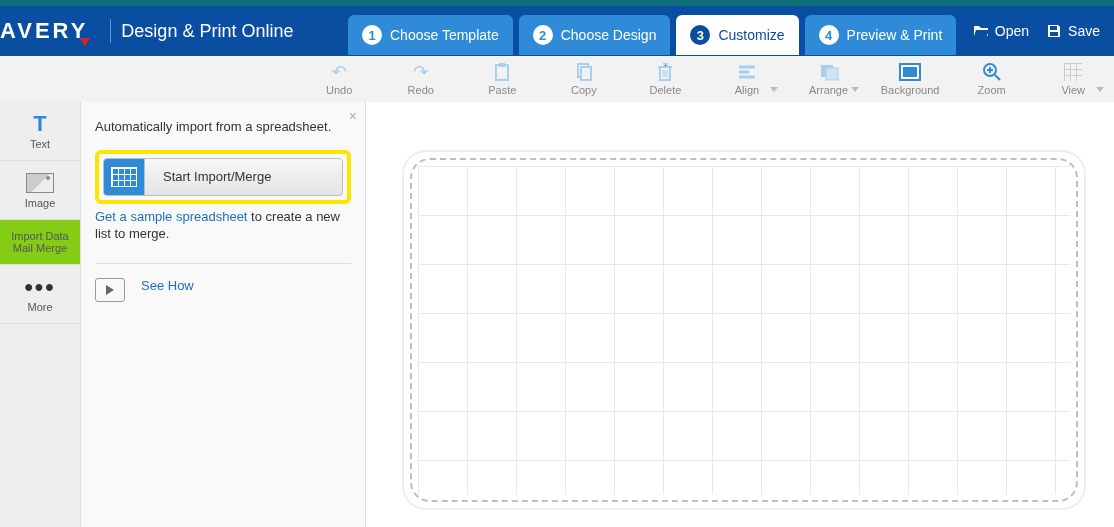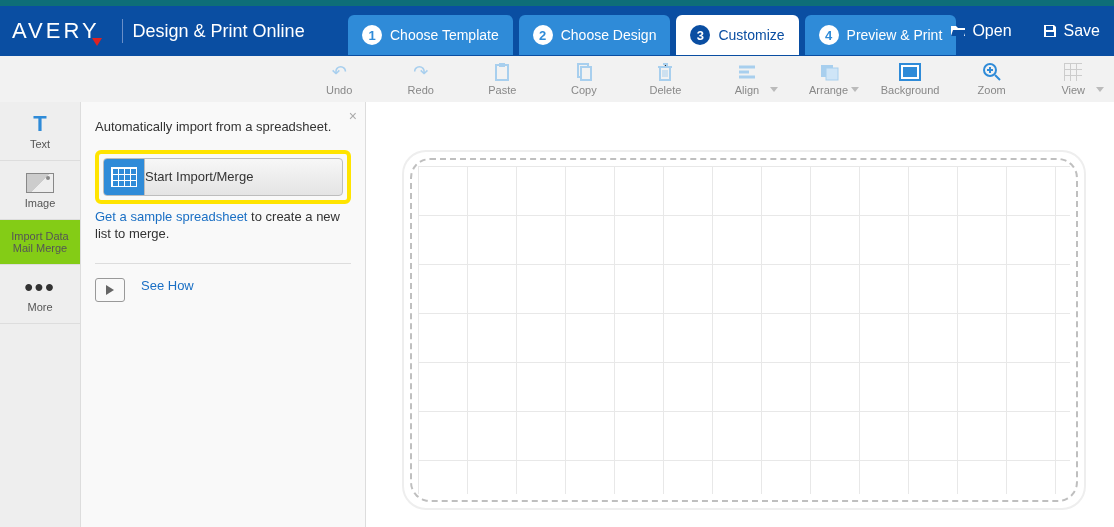--- a/index.html
+++ b/index.html
@@ -1,27 +1,27 @@
 <!DOCTYPE html>
 <html><head>
 <meta charset="utf-8">
 <style>
 html,body{margin:0;padding:0;font-family:Arial,Helvetica,sans-serif;font-size:13px;color:#333;background:#fff;width:1114px;height:527px;overflow:hidden}
 .teal-bar{height:6px;background:#0e6e78}
 .topbar{height:50px;background:#0a4ea2;display:flex;align-items:center;position:relative}
-.logo{color:#fff;font-weight:400;font-size:22px;letter-spacing:3px;margin:0 12px 0 12px;position:relative}
+.logo{color:#fff;font-weight:700;font-size:22px;letter-spacing:3px;margin:0 12px 0 0;position:relative}
 .logo .tri{display:inline-block;width:0;height:0;border-left:5px solid transparent;border-right:5px solid transparent;border-top:8px solid #d22;position:absolute;bottom:-2px;right:-2px}
 .divider{width:1px;height:24px;background:#6a8fc8;margin:0 10px}
 .subtitle{color:#fff;font-size:18px}
 .steps{position:absolute;left:348px;top:9px;display:flex;gap:6px}
 .step{background:#2f8bd8;border-radius:6px 6px 0 0;padding:10px 14px;color:#fff;font-size:14px;display:flex;align-items:center;gap:8px;cursor:pointer}
 .step .num{display:inline-flex;width:20px;height:20px;border-radius:50%;background:#fff;color:#2f8bd8;align-items:center;justify-content:center;font-weight:bold;font-size:13px}
 .step.active{background:#fff;color:#0a4ea2}
 .step.active .num{background:#0a4ea2;color:#fff}
-.top-actions{position:absolute;right:14px;top:0;height:50px;display:flex;align-items:center;gap:30px;color:#fff;font-size:16px}
+.top-actions{position:absolute;right:14px;top:0;height:50px;display:flex;align-items:center;gap:17px;color:#fff;font-size:14px}
 .top-actions .act{display:flex;align-items:center;gap:6px;cursor:pointer}
 .toolbar{height:46px;background:#f2f2f2;border-bottom:1px solid #ddd;display:flex;align-items:center}
 .tspace{width:300px}
 .tbtn{width:82px;text-align:center;color:#a8cfee;font-size:11px;cursor:pointer;position:relative}
 .tbtn .ico{height:20px;display:flex;align-items:center;justify-content:center;margin-bottom:2px;font-size:18px}
 .tbtn .lbl{color:#888}
 .tbtn .tri{position:absolute;right:10px;bottom:4px;width:0;height:0;border-left:4px solid transparent;border-right:4px solid transparent;border-top:5px solid #bbb}
 .tbtn.bg .ico span{display:inline-block;width:18px;height:14px;border:2px solid #2f8bd8;background:#2f8bd8;box-shadow:inset 0 0 0 2px #fff}
 .tbtn.view .ico span{display:inline-block;width:18px;height:18px;background-image:linear-gradient(#ccc 1px,transparent 1px),linear-gradient(90deg,#ccc 1px,transparent 1px);background-size:6px 6px}
 .main{position:absolute;top:102px;bottom:0;left:0;right:0;display:flex}
@@ -33,21 +33,21 @@
 .ltab .ic.img:after{content:"";position:absolute;top:2px;right:3px;width:4px;height:4px;border-radius:50%;background:#888}
 .ltab .ic.grid{display:inline-block;width:28px;height:20px;background:linear-gradient(#2f8bd8 1px,transparent 1px),linear-gradient(90deg,#2f8bd8 1px,transparent 1px);background-size:7px 7px;border:1px solid #2f8bd8;margin:2px auto 4px}
 .ltab .ic.more{letter-spacing:2px;font-size:24px;color:#333}
 .panel{width:256px;background:#f9f9f9;border-right:1px solid #ddd;position:relative;padding:12px 14px;color:#333}
 .close-x{position:absolute;top:6px;right:8px;color:#aaa;font-size:14px;cursor:pointer}
 .panel p{margin:4px 0 14px;font-size:13px;line-height:1.35}
 .highlight{border:4px solid #ffe400;border-radius:6px;padding:4px}
 .startbtn{display:flex;align-items:center;background:linear-gradient(#f7f7f7,#e4e4e4);border:1px solid #bdbdbd;border-radius:4px;height:36px;cursor:pointer;overflow:hidden}
 .startbtn .gicon{width:40px;height:100%;background:#2f8bd8;display:flex;align-items:center;justify-content:center;border-right:1px solid #bdbdbd}
 .startbtn .gicon span{display:inline-block;width:24px;height:18px;background:linear-gradient(#fff 1px,transparent 1px),linear-gradient(90deg,#fff 1px,transparent 1px);background-size:6px 6px;border:1px solid #fff}
-.startbtn .blbl{flex:1;text-align:left;padding-left:0;font-size:13px}
+.startbtn .blbl{flex:1;text-align:left;padding-left:18px;font-size:13px}
 .sample{margin:18px 0 0;font-size:13px;line-height:1.35}
 .sample a{color:#1a6fc4;text-decoration:none}
 .hr{height:1px;background:#ddd;margin:20px 0 14px}
 .seehow{display:flex;align-items:flex-start;gap:16px}
 .playico{width:28px;height:22px;border:1px solid #999;border-radius:3px;display:flex;align-items:center;justify-content:center}
 .playico:before{content:"";width:0;height:0;border-left:8px solid #666;border-top:5px solid transparent;border-bottom:5px solid transparent}
 .seehow a{color:#1a6fc4;text-decoration:none;font-size:13px}
 .canvas-wrap{flex:1;background:#fff;position:relative}
 .label-outer{position:absolute;left:36px;right:28px;top:48px;height:360px;border-radius:24px;box-shadow:0 0 0 2px #eee inset}
 .dashed{position:absolute;left:8px;right:8px;top:8px;bottom:8px;border:2px dashed #bfbfbf;border-radius:20px}

